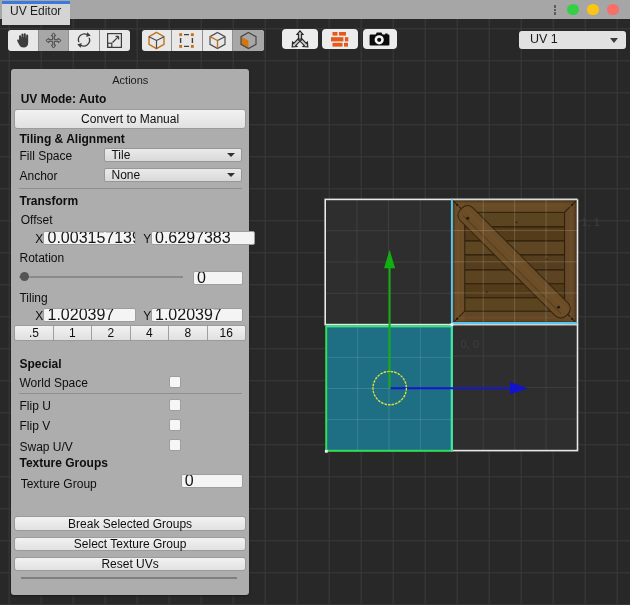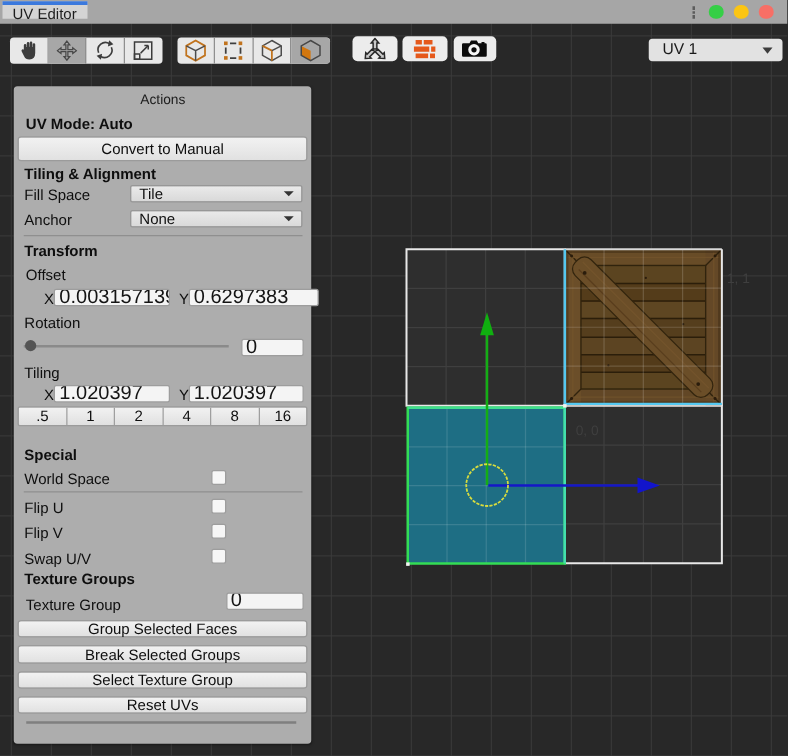--- a/index.html
+++ b/index.html
@@ -6,21 +6,21 @@
 html,body { width:630px; height:605px; overflow:hidden; }
 body { position:relative; background:#282828; font-family:"Liberation Sans", sans-serif; }
 #grid { position:absolute; left:0; top:0; width:630px; height:605px;
   background-image:
     linear-gradient(to right, #3a3a3a 1px, transparent 1px),
     linear-gradient(to bottom, #3a3a3a 1px, transparent 1px);
   background-size:32px 32px; background-position:8.7px 28.3px; }
 #uvsvg { position:absolute; left:0; top:0; }
 
 #titlebar { position:absolute; left:0; top:0; width:630px; height:19px; background:#a6a6a6; }
-#tab { position:absolute; left:2px; top:1px; width:68px; height:14px; background:#d4d4d4;
+#tab { position:absolute; left:2px; top:1px; width:68px; height:24px; background:#d4d4d4;
   border-top:3px solid #3b79dd; font-size:12px; color:#1d1d1d; line-height:15px; padding-left:8px; }
 .dot { position:absolute; width:2.4px; height:2.4px; background:#5c5c5c; left:553.5px; }
 .circ { position:absolute; width:11.4px; height:11.4px; border-radius:50%; top:3.6px; }
 
 .tgroup { position:absolute; top:29.5px; height:21px; display:flex; background:#e8e8e8;
   border-radius:3px; overflow:hidden; }
 .tbtn { width:30.5px; height:21px; display:flex; align-items:center; justify-content:center;
   border-right:1px solid #8f8f8f; }
 .tbtn:last-child { border-right:none; }
 .tbtn.sel { background:#a7a7a7; }
@@ -320,18 +320,17 @@
   <div class="sep" style="top:323.5px;"></div>
   <div class="lbl" style="left:8.3px; top:330.2px;">Flip U</div>
   <div class="cb" style="top:330px;"></div>
   <div class="lbl" style="left:8.3px; top:350.4px;">Flip V</div>
   <div class="cb" style="top:350.2px;"></div>
   <div class="lbl" style="left:8.3px; top:370.6px;">Swap U/V</div>
   <div class="cb" style="top:370.4px;"></div>
   <div class="hdr" style="left:8.3px; top:387.3px;">Texture Groups</div>
   <div class="lbl" style="left:9.5px; top:407.5px;">Texture Group</div>
   <div class="fld" style="left:169.5px; top:405.4px; width:62.6px; height:13.8px;">0</div>
-  <div class="pbtn" style="top:427.2px; height:13.9px;">Group Selected Faces</div>
   <div class="pbtn" style="top:447.4px; height:14.2px;">Break Selected Groups</div>
   <div class="pbtn" style="top:467.6px; height:14.3px;">Select Texture Group</div>
   <div class="pbtn" style="top:488.2px; height:13.9px;">Reset UVs</div>
   <div style="position:absolute; left:10.2px; top:508.4px; width:215.3px; height:2px; background:#7f7f7f;"></div>
 </div>
 
 </body></html>

